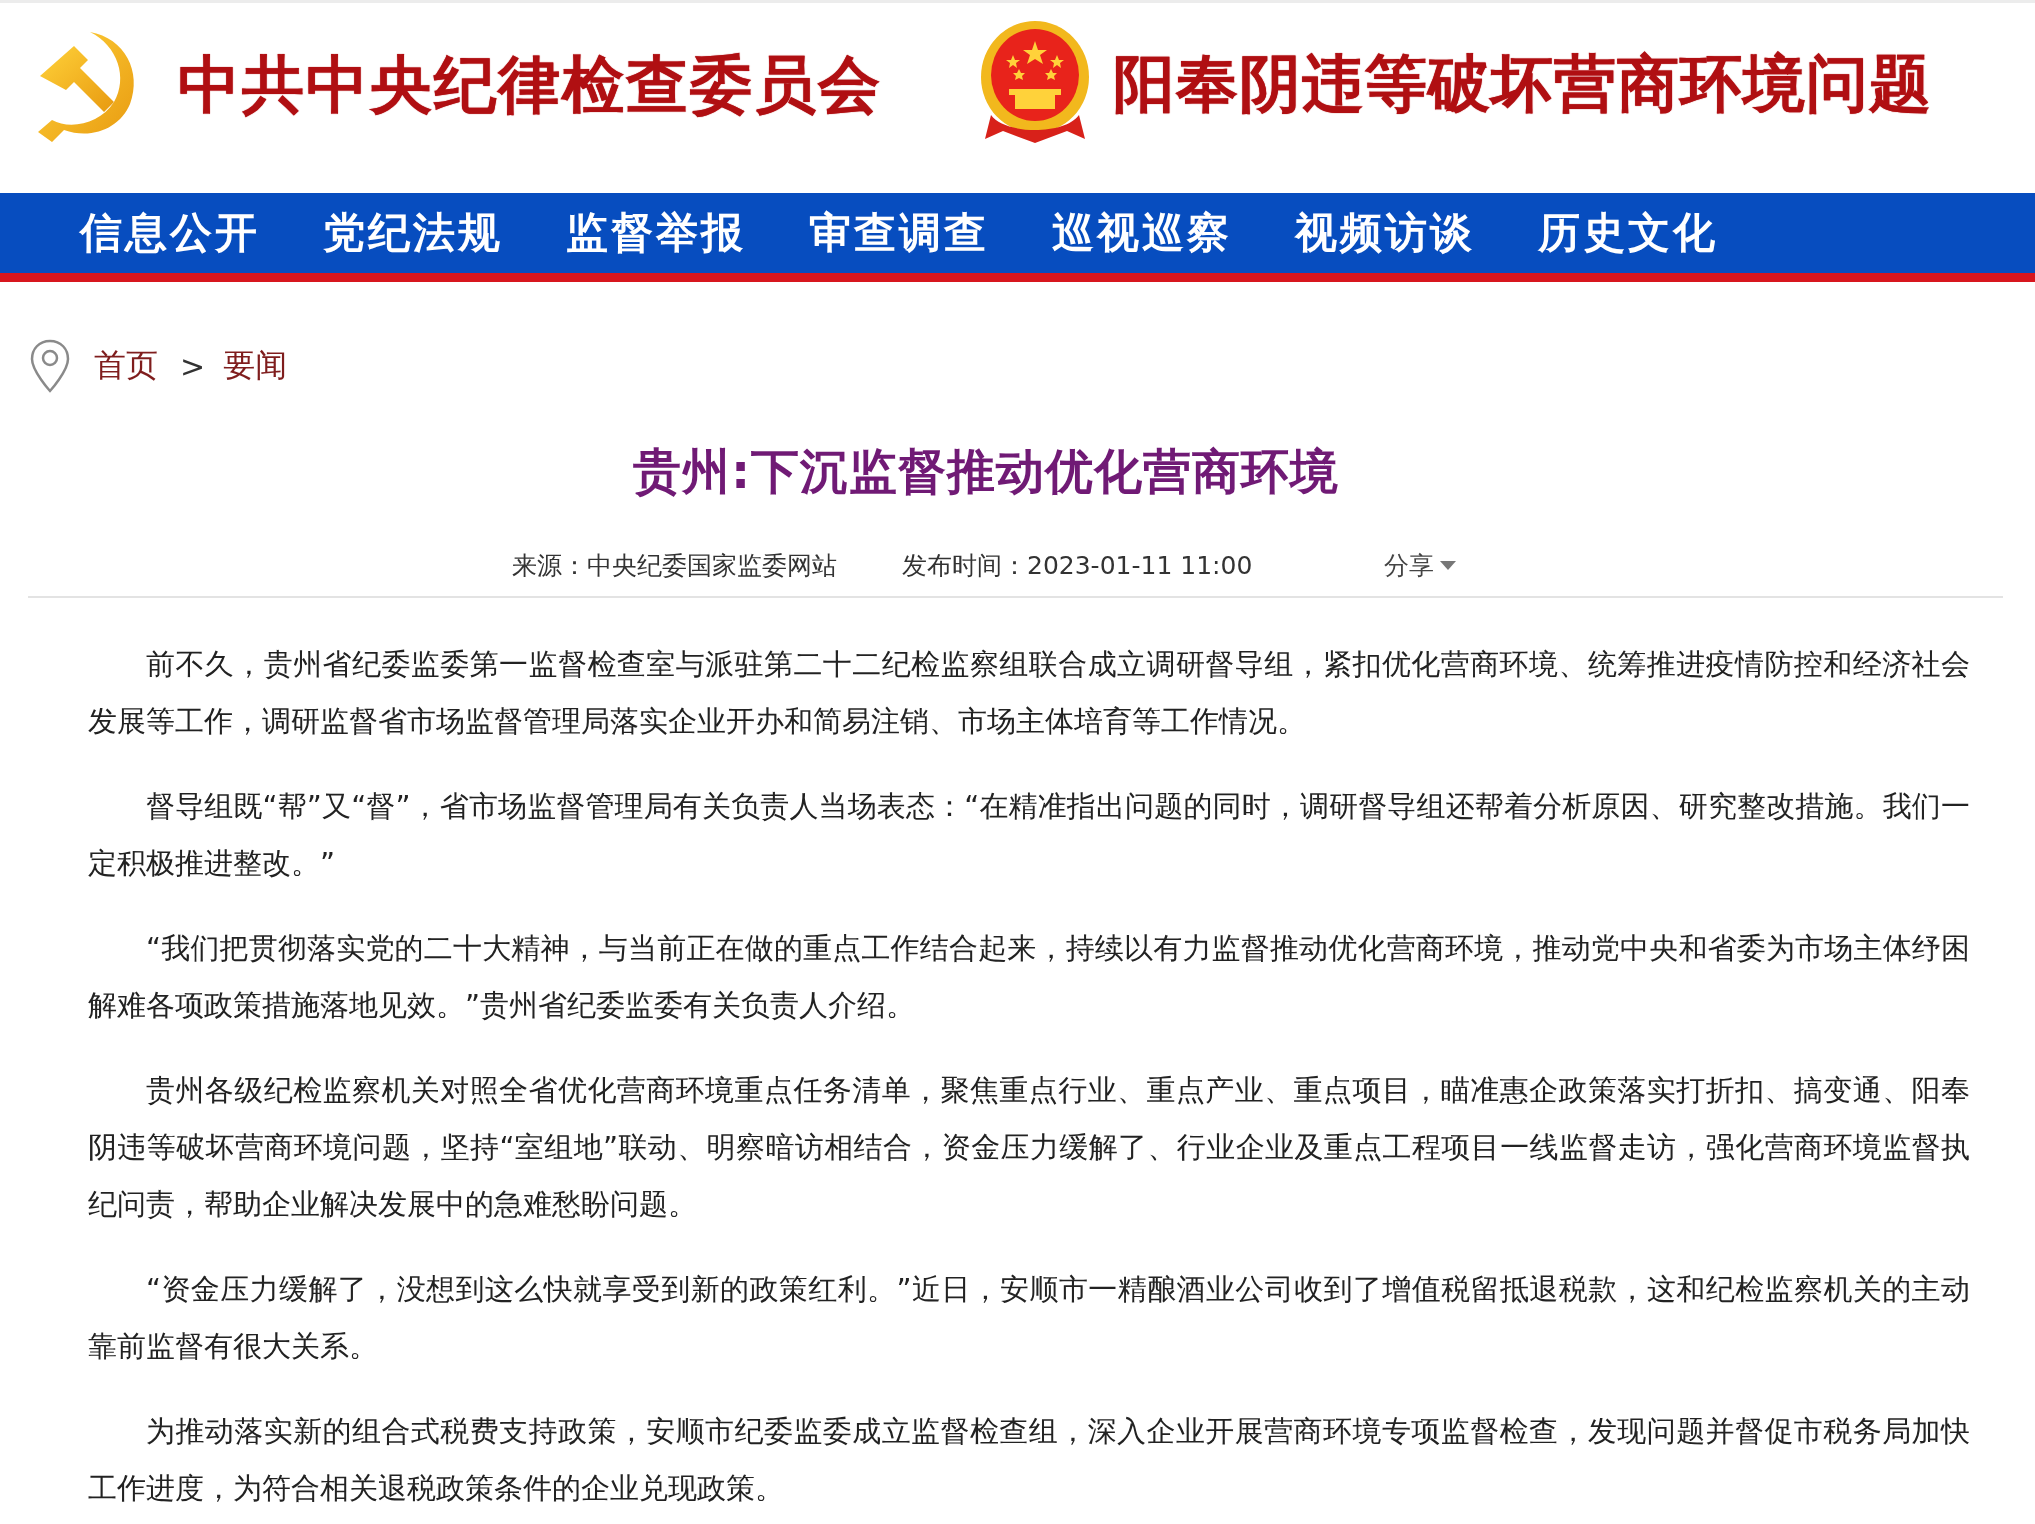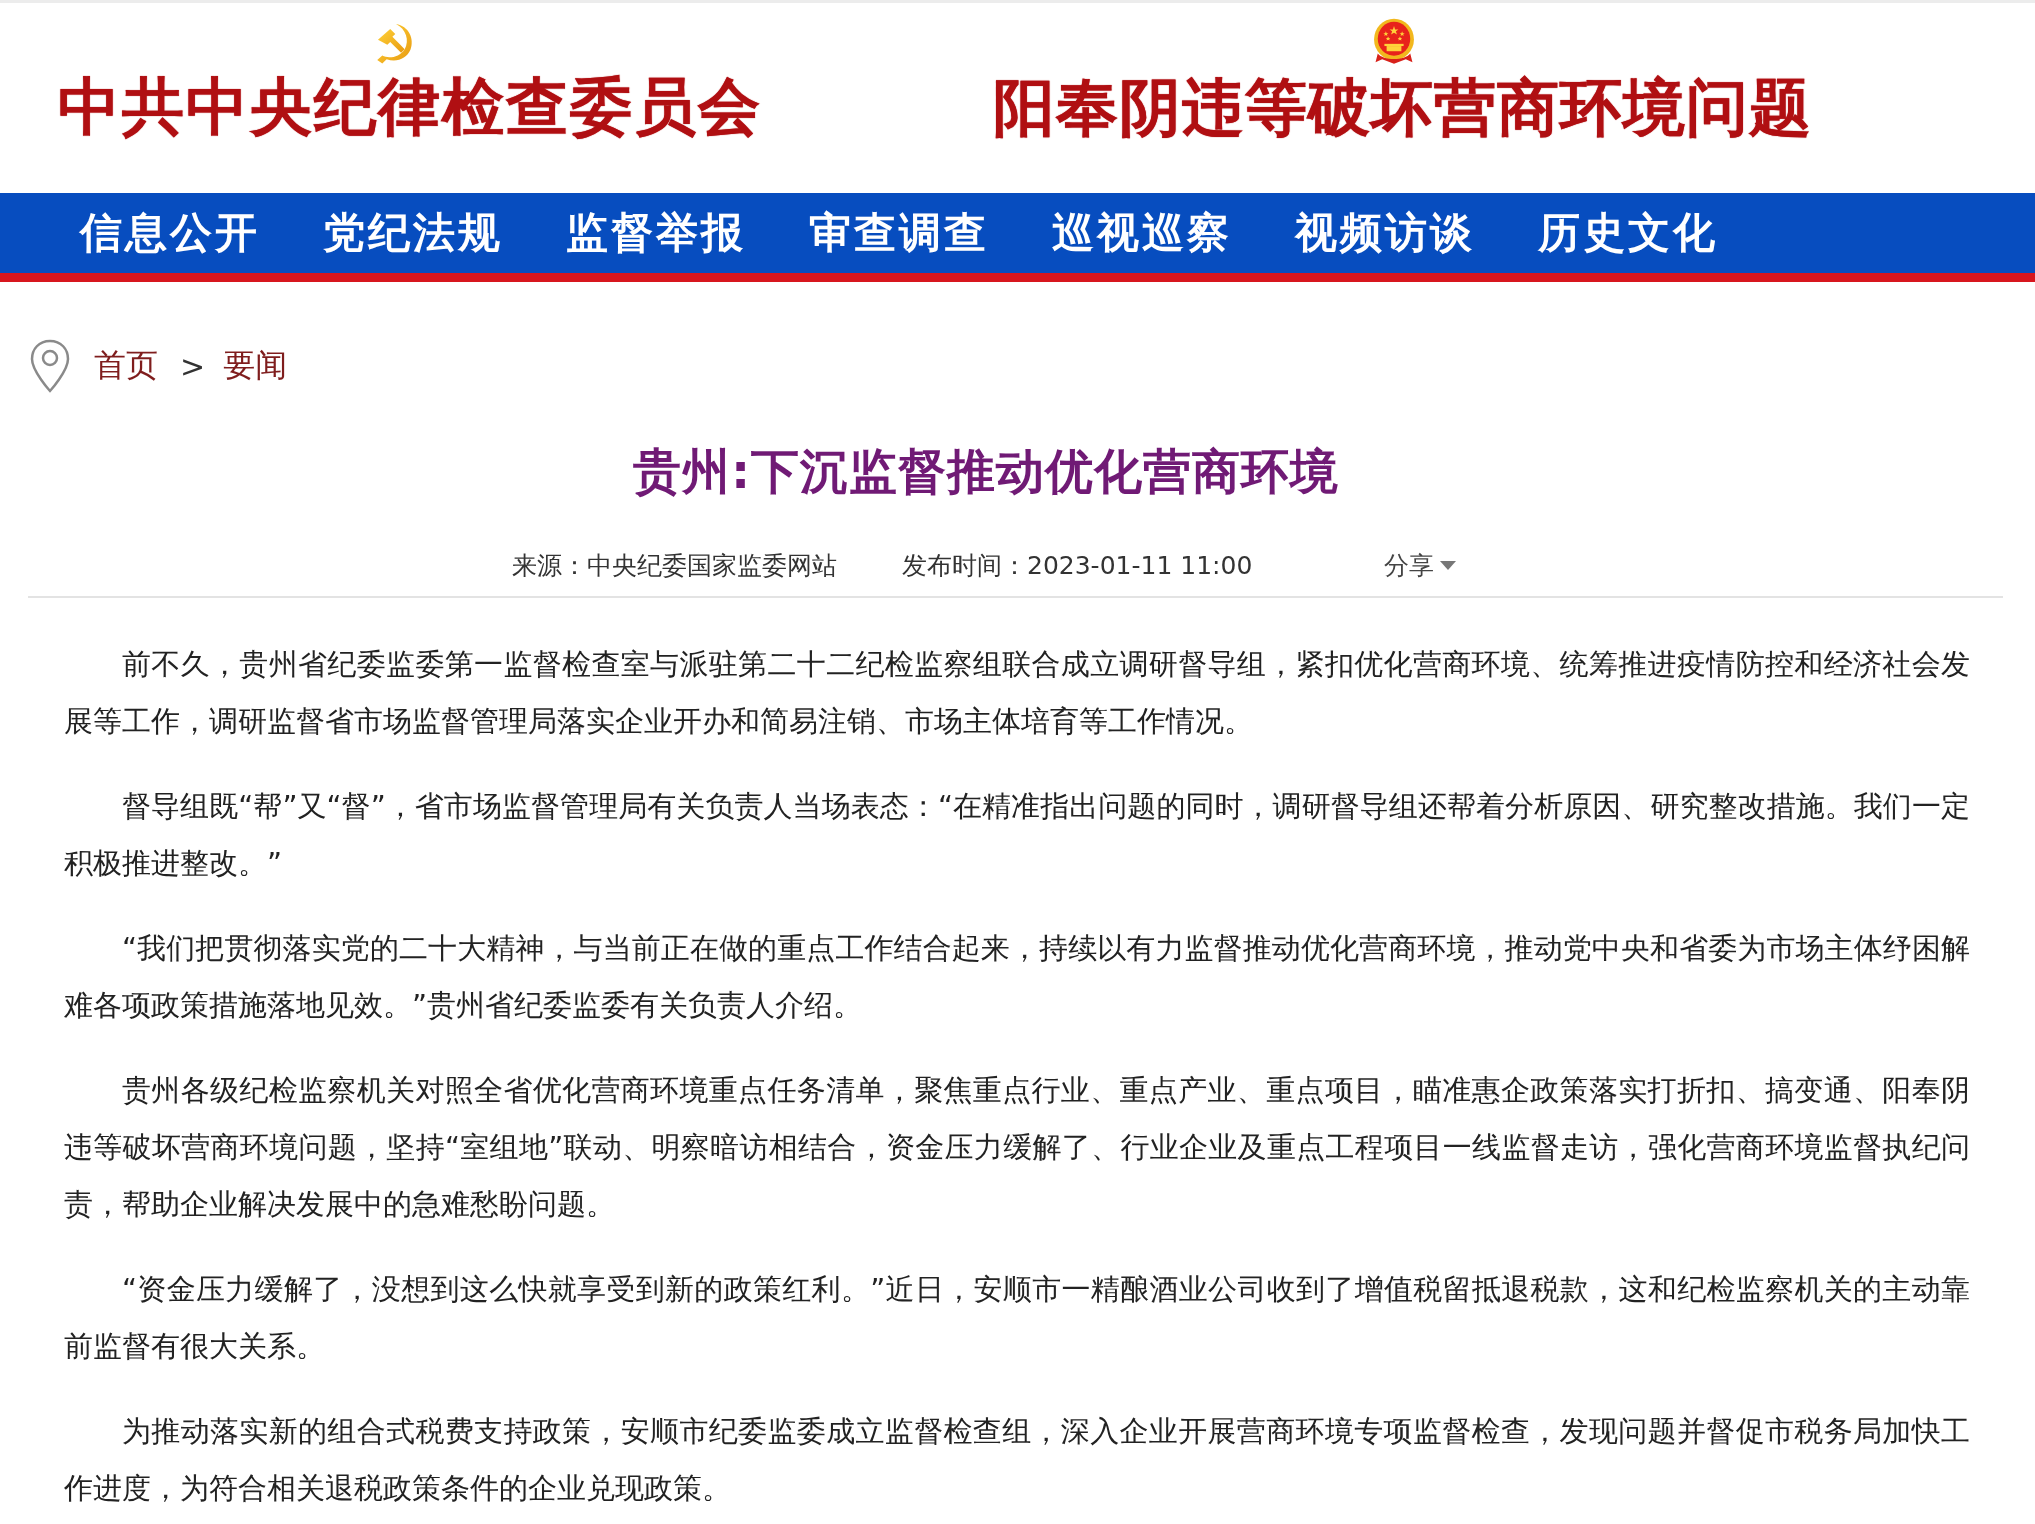--- a/index.html
+++ b/index.html
@@ -13,21 +13,21 @@
     }
     .top-strip {
       position: absolute; left: 0; top: 0; width: 2035px; height: 3px;
       background: #ececec;
     }
     .header {
       position: absolute; left: 0; top: 3px; width: 2035px; height: 190px;
       background: #ffffff;
     }
     .logo-block {
-      position: absolute; display: flex; align-items: center; flex-direction: column;
+      position: absolute; display: flex; align-items: center;
     }
     .logo-left { left: 30px; top: 18px; height: 128px; }
     .logo-right { left: 975px; top: 15px; height: 132px; }
     .emblem-party { width: 120px; height: 122px; }
     .emblem-state { width: 120px; height: 130px; }
     .logo-text {
       font-family: "DejaVu Serif", "Liberation Serif", serif;
       font-weight: bold;
       color: #b00f12;
       font-size: 62px;
@@ -97,20 +97,21 @@
     }
 
     .article-body {
       position: absolute; left: 64px; top: 636px; width: 1906px;
       font-size: 29px; line-height: 57px; color: #222222;
       text-align: justify;
     }
     .article-body p {
       text-indent: 58px;
       margin-bottom: 28px;
+      margin-left: 24px;
     }
   </style>
 </head>
 <body>
 
 <div class="top-strip"></div>
 
 <header class="header">
   <div class="logo-block logo-left">
     <svg class="emblem-party" viewBox="0 0 120 122">

